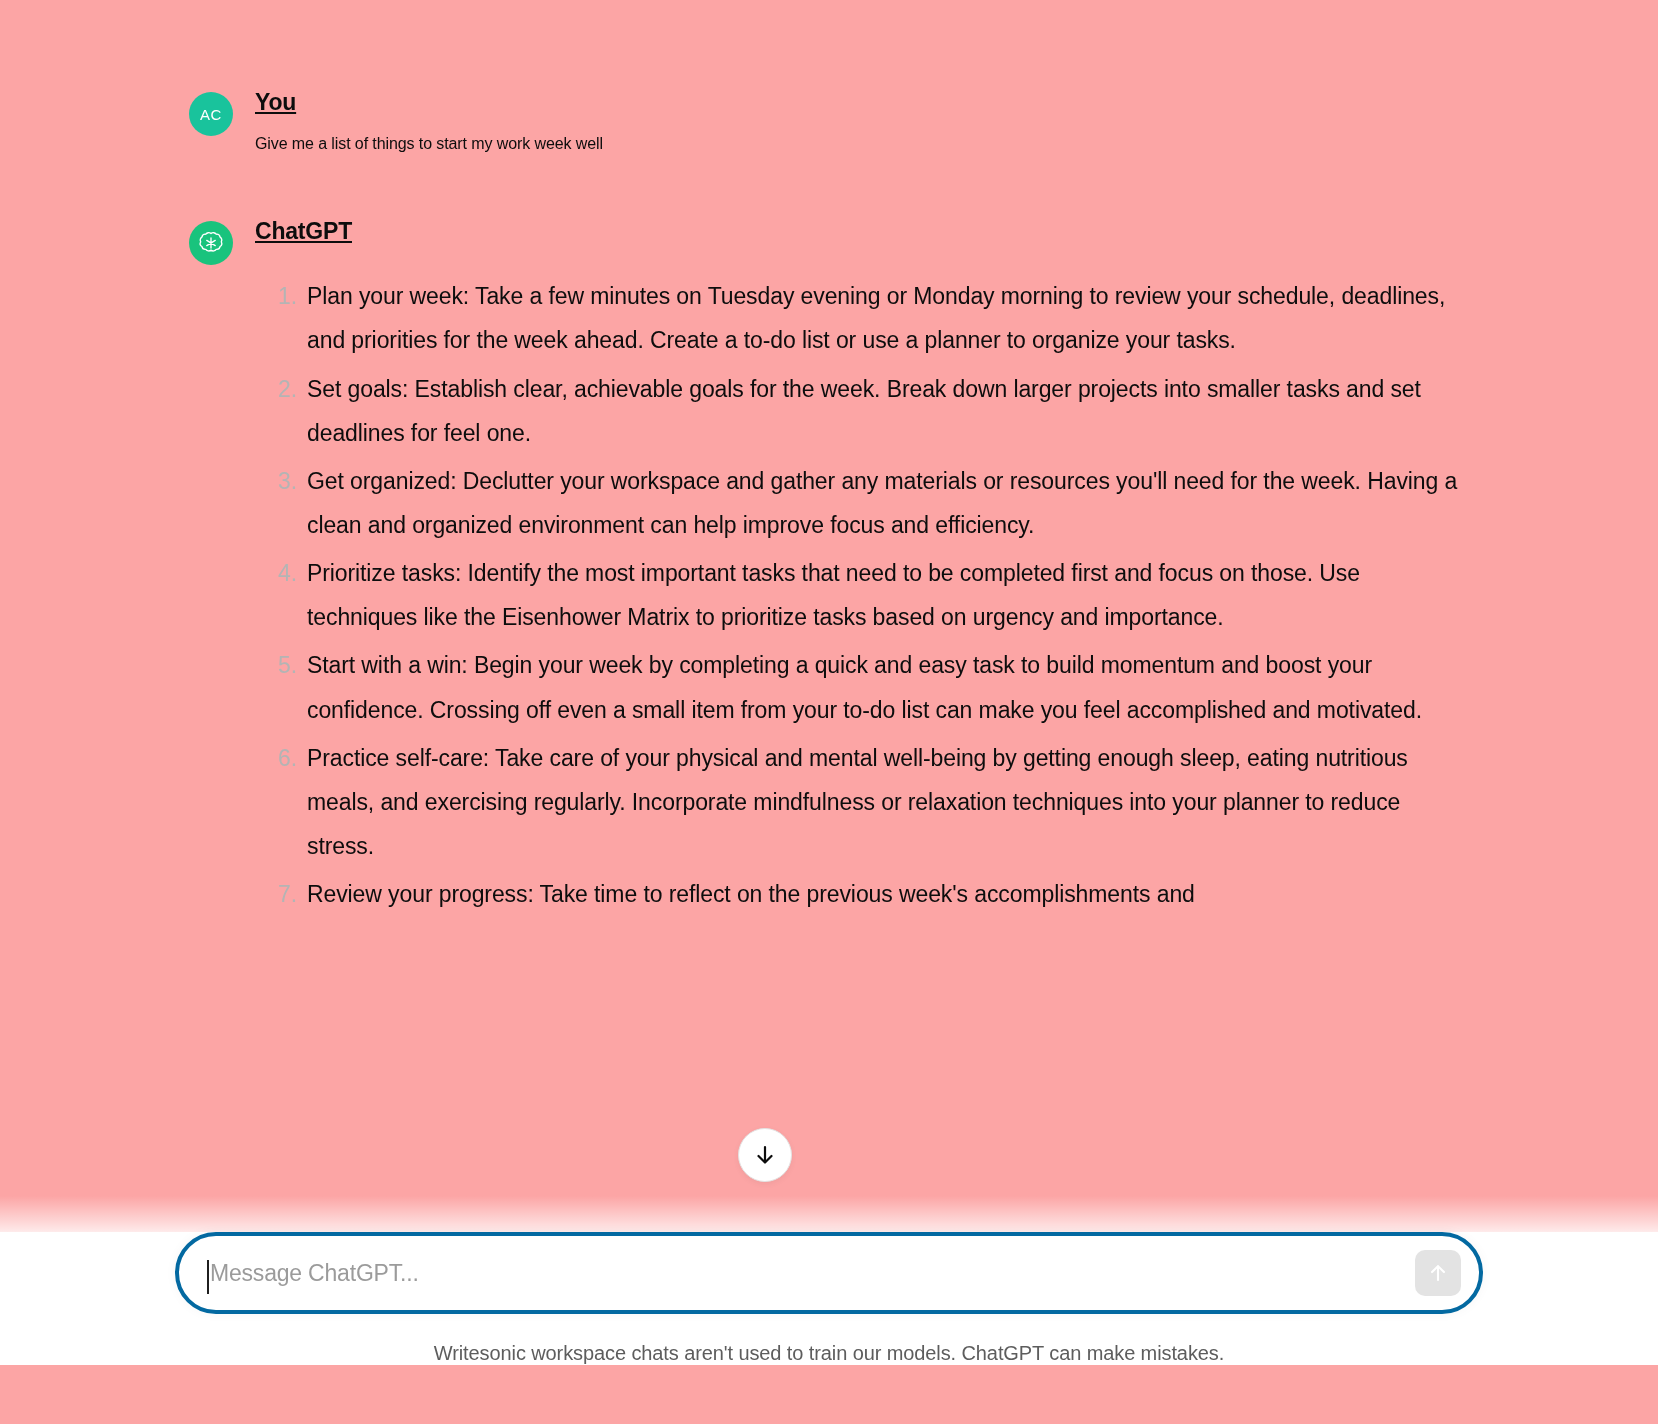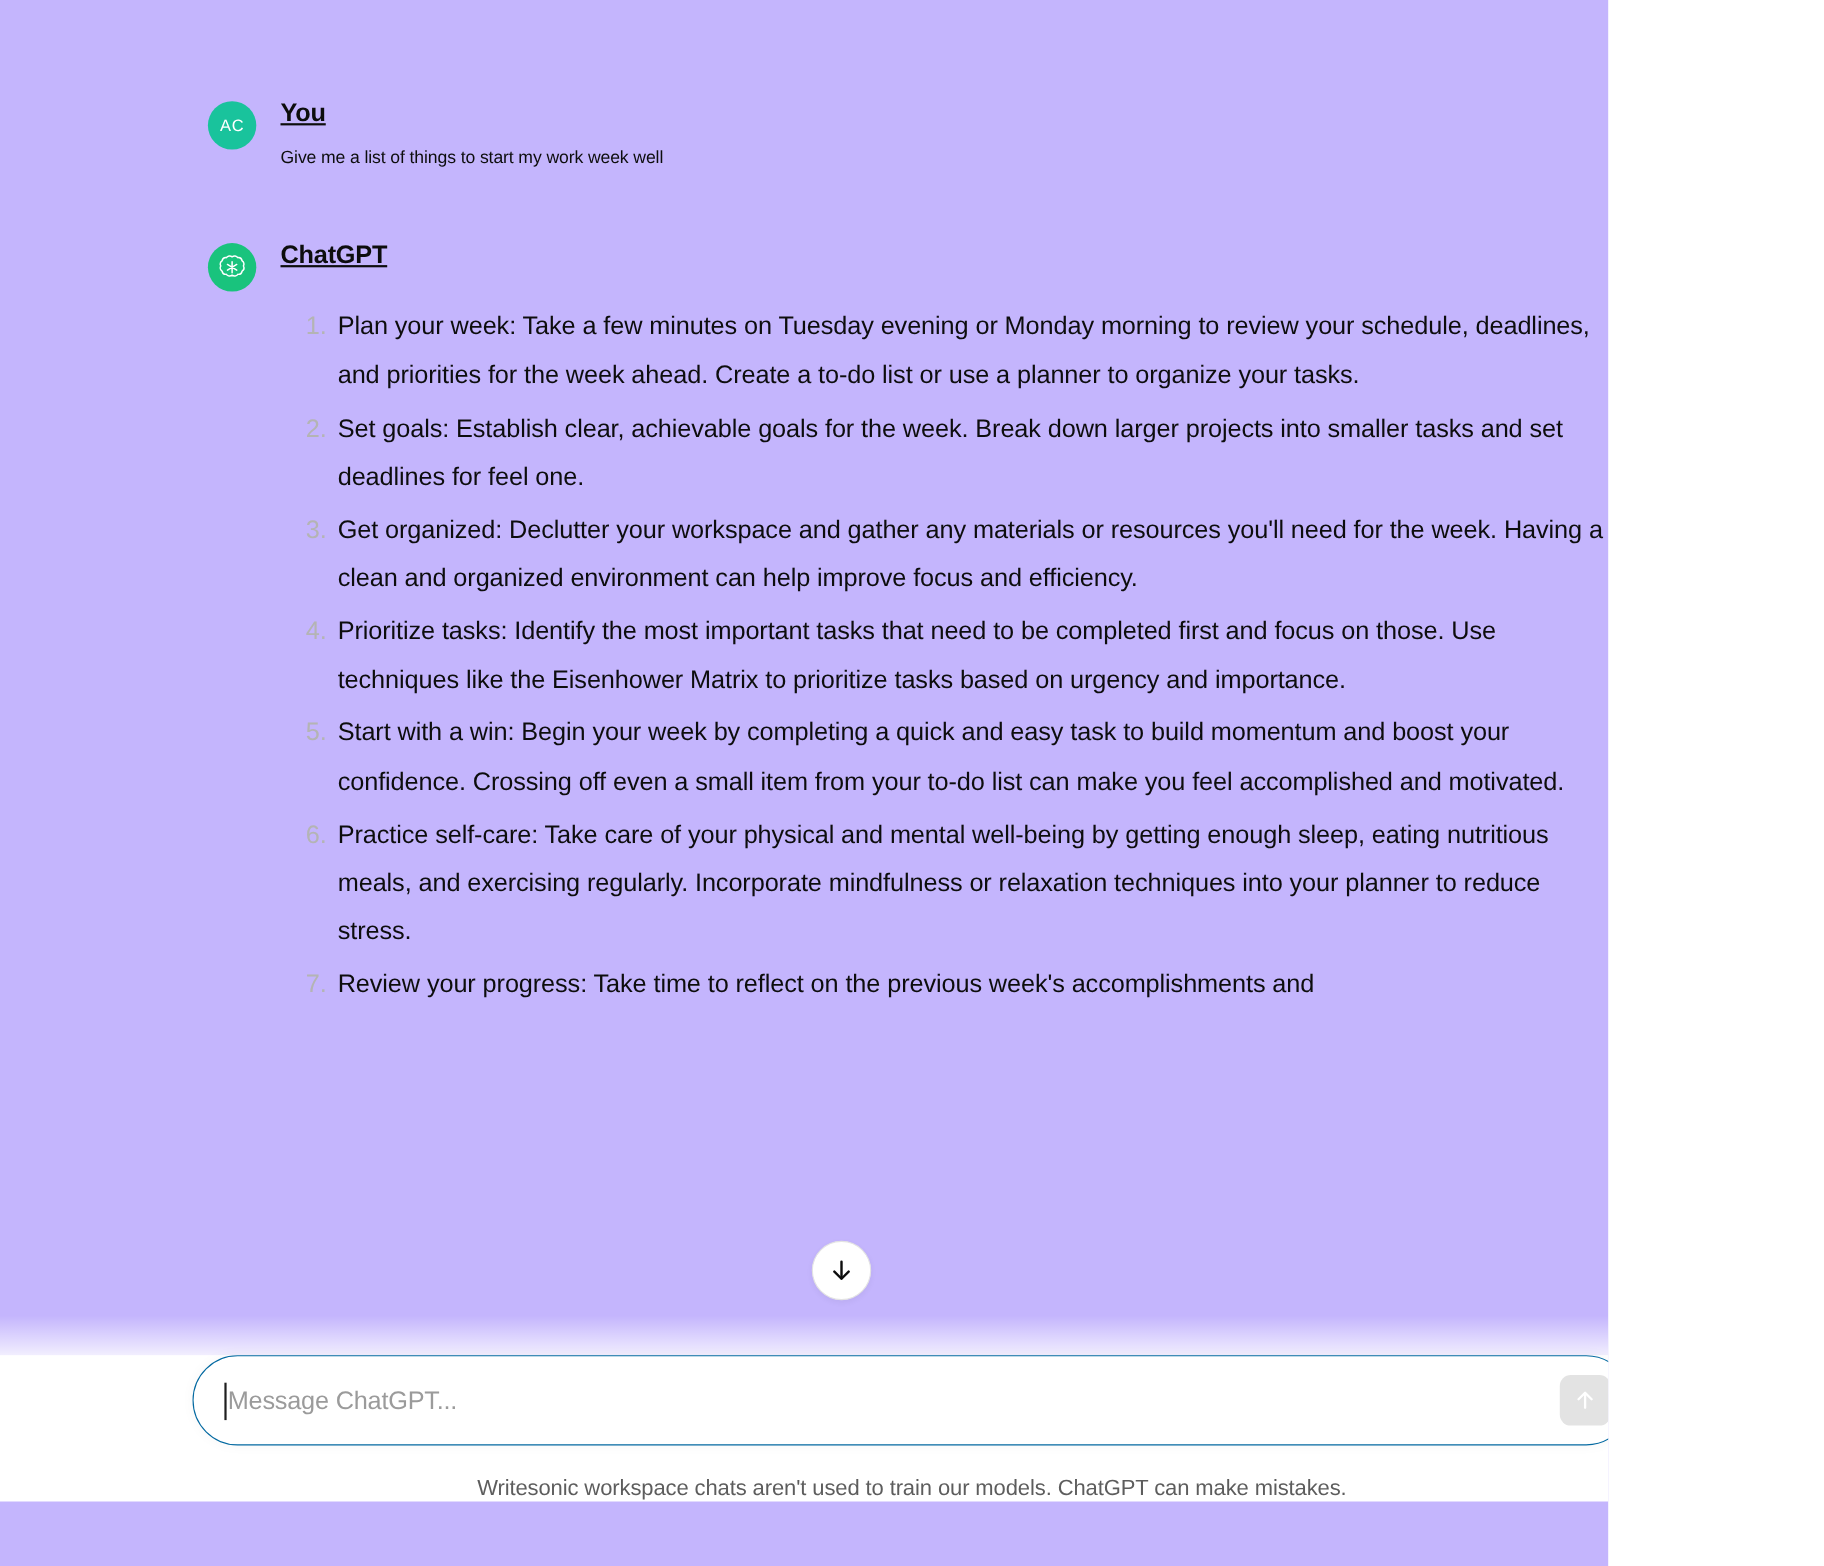--- a/index.html
+++ b/index.html
@@ -5,23 +5,23 @@
   * { box-sizing: border-box; }
   html, body {
     margin: 0; padding: 0;
     width: 1658px; height: 1424px;
     background: #ffffff;
     font-family: "Liberation Sans", sans-serif;
     overflow: hidden;
   }
   .app {
     position: relative;
-    width: 1462px;
+    width: 1658px;
     height: 1424px;
-    background: #c4b5fd;
+    background: #fca5a5;
     overflow: hidden;
   }
 
   
   .conversation {
     position: absolute;
     left: 0; top: 0;
     width: 1658px;
     height: 1268px;
     overflow: hidden;
@@ -145,21 +145,21 @@
     top: 1232px;
     width: 1658px;
     z-index: 50;
     background: #ffffff;
   }
   .composer {
     position: relative;
     width: 1308px;
     margin: 0 auto;
     height: 82px;
-    border: 1px solid #0369a1;
+    border: 4px solid #0369a1;
     border-radius: 41px;
     background: #ffffff;
     display: flex;
     align-items: center;
     box-shadow: 0 0 12px rgba(0,0,0,0.04);
   }
   .caret {
     position: absolute;
     left: 28px;
     top: 24px;

